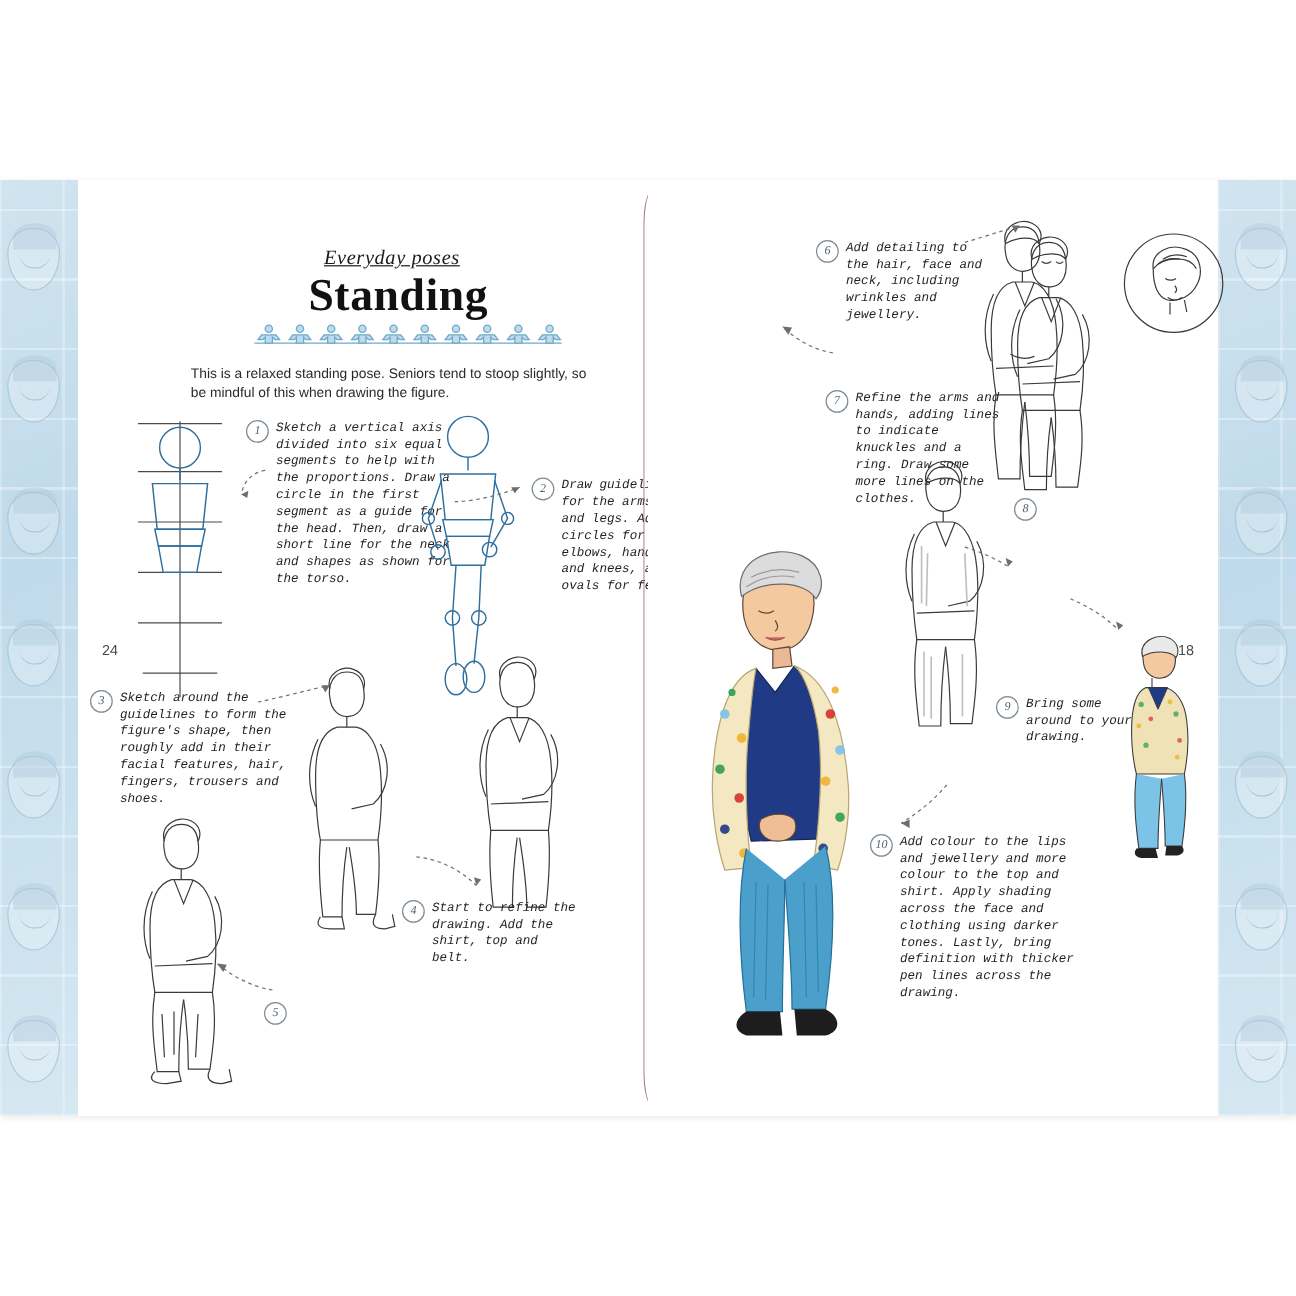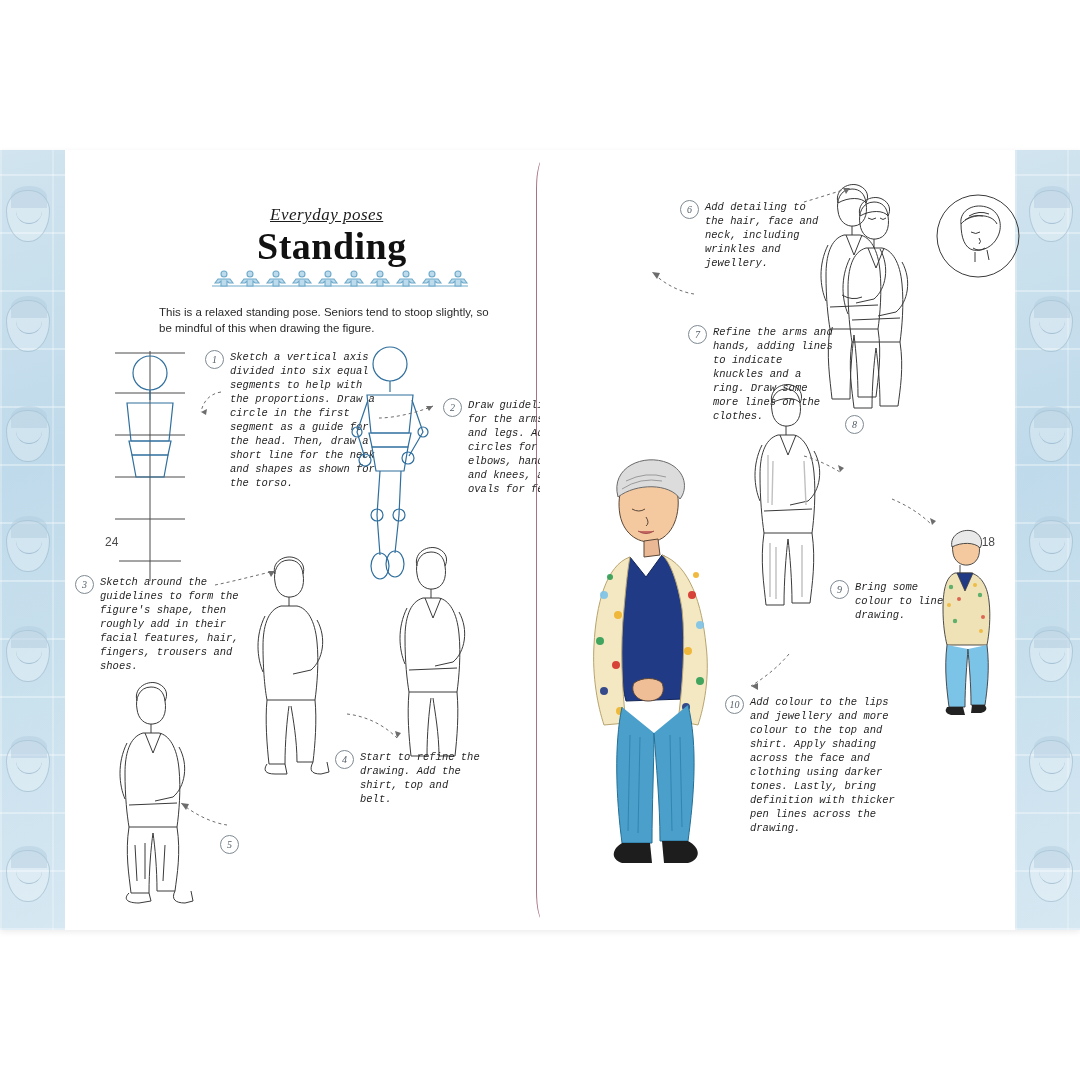--- a/index.html
+++ b/index.html
@@ -77,21 +77,20 @@
     border-left: 1.5px solid #8d4457;
     border-radius: 50% / 4%;
     opacity: .75;
   }
   
   .page-num {
     position: absolute;
     font-size: 12px;
     color: #4a4a4a;
     font-family: "Liberation Sans", sans-serif;
-    margin-left: 20px;
   }
   .page-num.left { left: 20px; top: 385px; }
   .page-num.right { right: 20px; top: 385px; }
 
   
   .kicker {
     position: absolute;
     left: 205px; top: 55px;
     font-family: "Liberation Serif", serif;
     font-style: italic;
@@ -489,21 +488,21 @@
                 <circle cx="46" cy="106" r="2"></circle>
             </g>
             <path d="M12 182 q-4 6 4 8 h14 l-2 -8z" fill="#222"></path>
             <path d="M50 180 q4 6 -4 8 h-10 l1 -8z" fill="#222"></path>
           </g>
         </svg>
       </div>
 
       <div class="step narrow" style="left:290px; top:430px;">
         <div class="bubble">9</div>
-        <div class="txt">Bring some colour to line drawing.</div>
+        <div class="txt">Bring some around to your drawing.</div>
       </div>
 
       <div class="fig" style="left:20px; top:295px;">
         <svg width="200" height="450" viewBox="0 0 200 450">
 
           <path d="M86 28 C64 26 56 48 60 70 C64 90 80 100 96 96 C116 90 122 62 116 42 C110 28 100 28 86 28z" fill="#f4c9a0" stroke="#5a4637" stroke-width="1"></path>
           <path d="M58 52 C50 22 84 8 108 18 C126 26 128 44 120 54 C110 38 76 38 58 52z" fill="#dcdcdc" stroke="#6a6a6a" stroke-width="1"></path>
           <path d="M62 44 q18 -12 40 -8 M66 36 q20 -10 40 -4" stroke="#9a9a9a" fill="none" stroke-width="1"></path>
           <path d="M72 64 q7 4 13 0" stroke="#5a4637" fill="none" stroke-width="1"></path>
           <path d="M86 72 q4 6 0 9" stroke="#5a4637" fill="none" stroke-width="1"></path>

